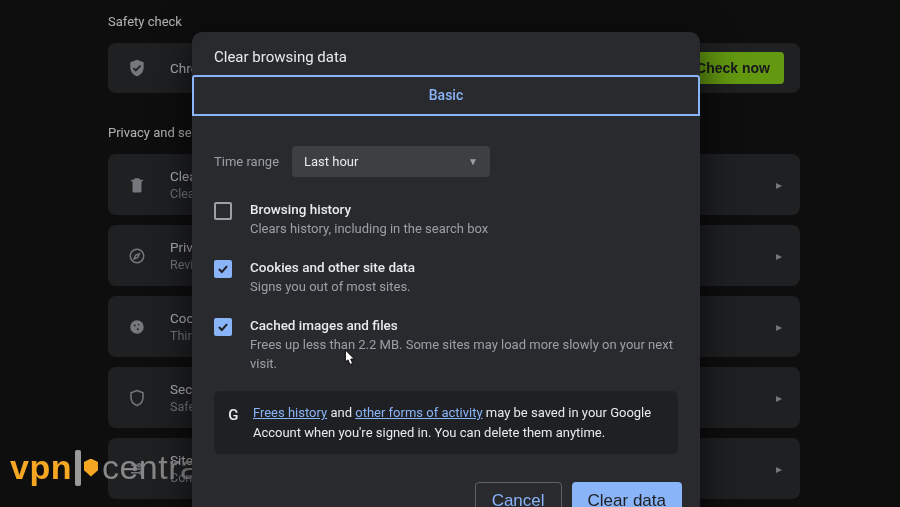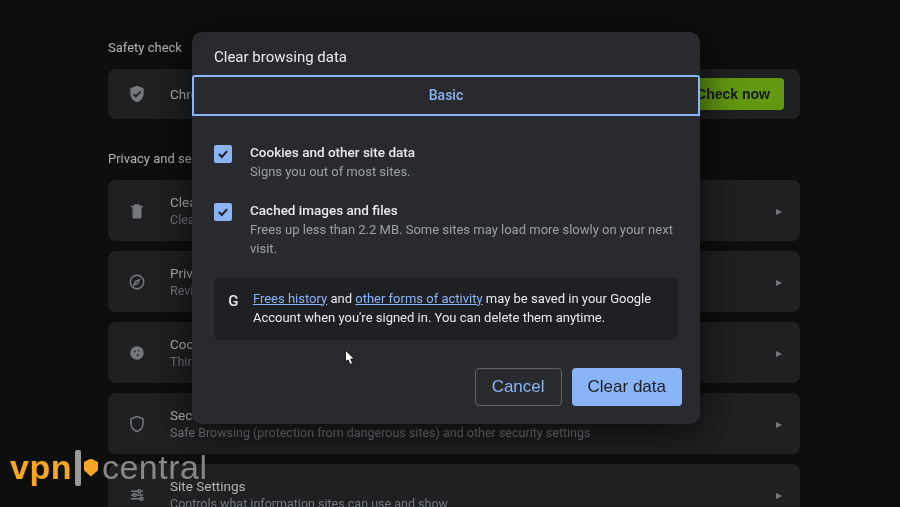--- a/index.html
+++ b/index.html
@@ -7,21 +7,21 @@
     width: 900px; height: 507px;
     background: #0e0e0e;
     font-family: "Segoe UI", Roboto, Arial, sans-serif;
     font-size: 13px;
     color: #e8eaed;
     position: relative;
     overflow: hidden;
   }
   .bg {
     position: absolute; inset: 0;
-    padding: 40px 100px 0 108px;
+    padding: 14px 100px 0 108px;
     filter: brightness(0.75);
   }
   .section-title {
     color: #e8eaed; font-size: 13px; font-weight: 400;
     margin-bottom: 14px;
   }
   .card-row {
     background: #292a2d;
     border-radius: 8px;
     display: flex; align-items: center;
@@ -69,21 +69,21 @@
     padding: 10px 0 11px 0;
     font-size: 14px; font-weight: 500;
     color: #9aa0a6;
     cursor: pointer;
     border-bottom: 2px solid transparent;
   }
   .tab.active {
     color: #8ab4f8;
     border: 2px solid #8ab4f8;
     border-radius: 3px 3px 0 0;
-    margin: -1px 0 4px 0;
+    margin: -1px 0 16px 0;
   }
   .body-pad { padding: 14px 22px 0 22px; }
   .time-row { display: flex; align-items: center; margin-bottom: 14px; }
   .time-label { color: #9aa0a6; font-size: 13px; width: 78px; }
   .select {
     background: #3c4043; color: #e8eaed;
     border: none; border-radius: 4px;
     padding: 8px 12px; width: 198px;
     display: flex; justify-content: space-between; align-items: center;
     font-size: 13px; cursor: pointer;
@@ -258,21 +258,35 @@
     <div class="chevron">▸</div>
   </div>
 </div>
 
 <div class="modal">
   <div class="modal-title">Clear browsing data</div>
   <div class="tabs">
     <div class="tab active">Basic</div>
   </div>
   <div class="body-pad">
-
+    <div class="time-row">
+      <div class="time-label">Time range</div>
+      <div class="select">
+        <span>Last hour</span>
+        <span class="tri">▼</span>
+      </div>
+    </div>
+
+    <div class="opt">
+      <div class="cb unchecked"></div>
+      <div>
+        <div class="opt-title">Browsing history</div>
+        <div class="opt-sub">Clears history, including in the search box</div>
+      </div>
+    </div>
 
     <div class="opt">
       <div class="cb checked">
         <svg viewBox="0 0 24 24" fill="none" stroke="#202124" stroke-width="3.5">
             <polyline points="5 12 10 17 19 7"></polyline>
           </svg>
       </div>
       <div>
         <div class="opt-title">Cookies and other site data</div>
         <div class="opt-sub">Signs you out of most sites.</div>

